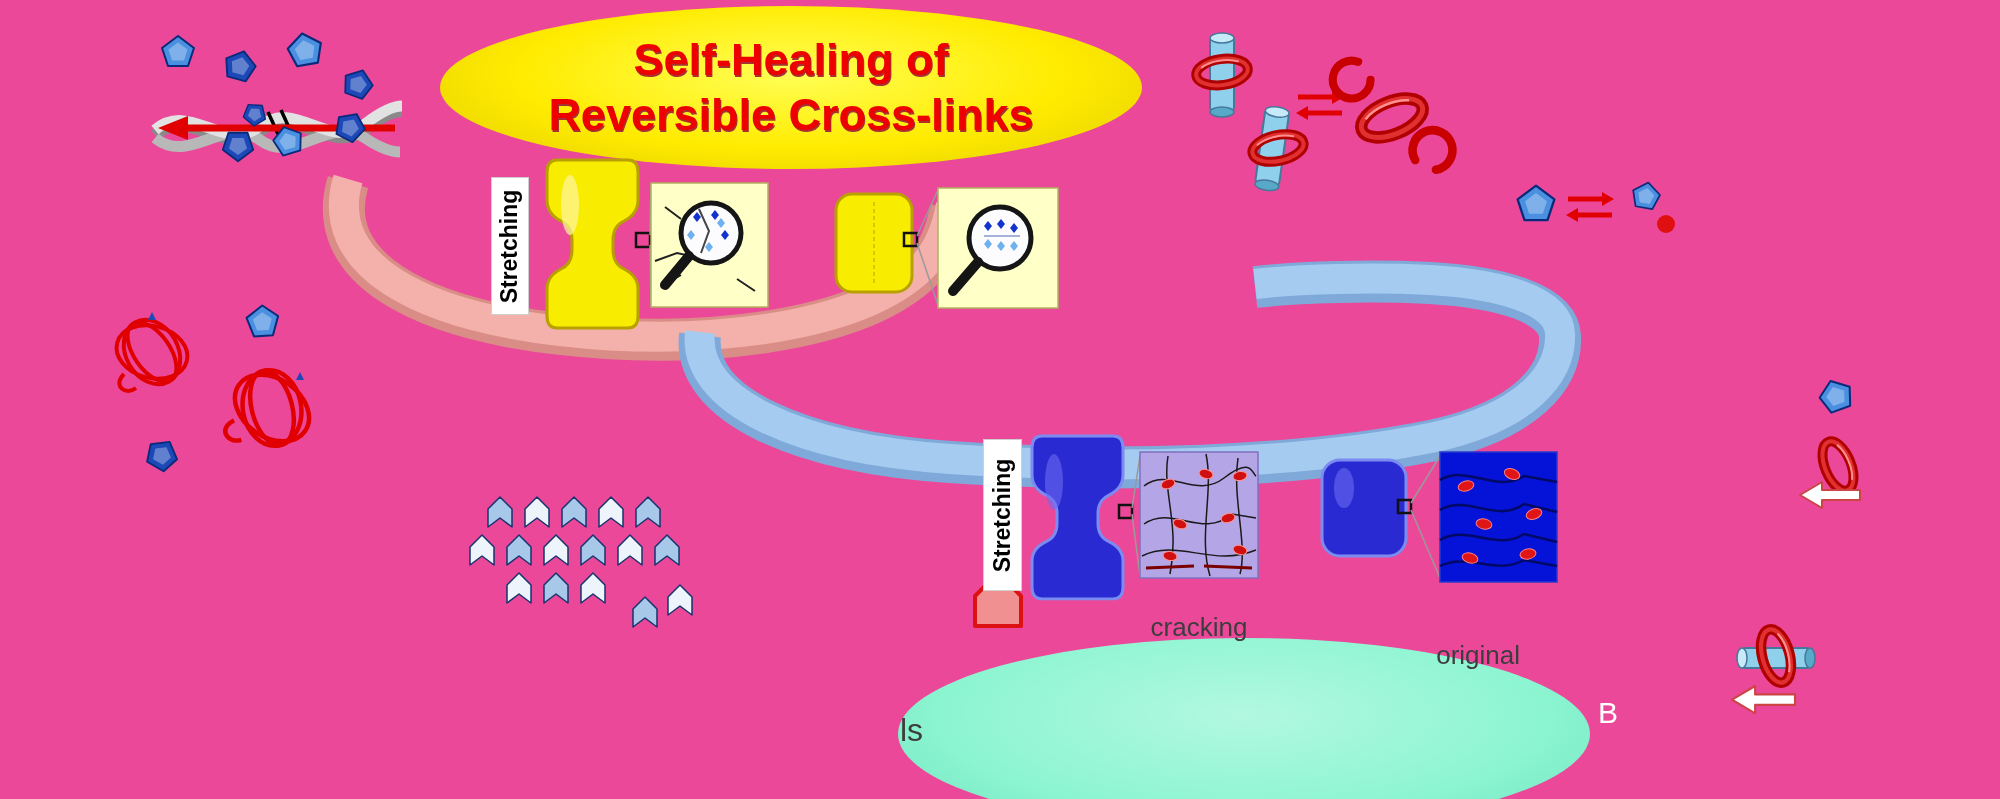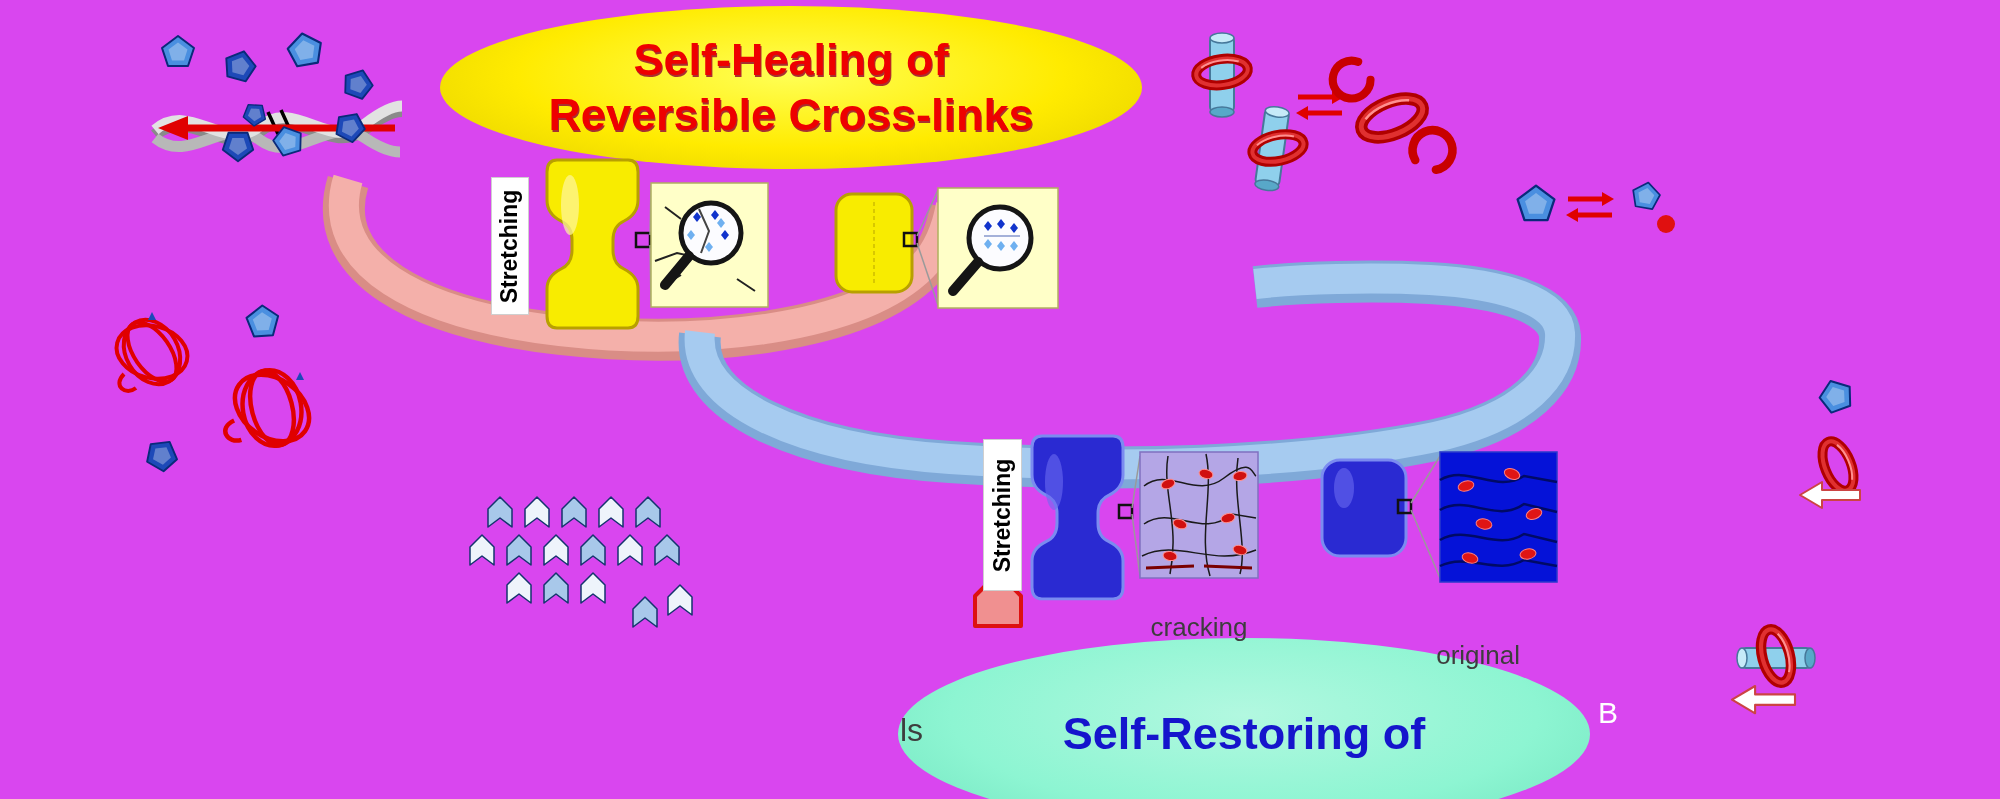--- a/index.html
+++ b/index.html
@@ -1,16 +1,16 @@
 <!DOCTYPE html>
 <html><head>
 <meta charset="utf-8">
 <style>
   html,body{margin:0;padding:0;background:#000;}
-  .canvas{position:relative;width:2000px;height:799px;background:#d946ef;overflow:hidden;
+  .canvas{position:relative;width:2000px;height:799px;background:#ec4899;overflow:hidden;
           font-family:"Liberation Sans", sans-serif;}
   .scene{position:absolute;left:0;top:0;width:2000px;height:799px;}
   .banner{position:absolute;border-radius:50%;display:flex;flex-direction:column;align-items:center;
           justify-content:center;text-align:center;font-weight:bold;z-index:1;}
   .banner-top{left:440px;top:6px;width:702px;height:163px;
       background:radial-gradient(ellipse at 50% 42%, #ffff55 0%, #ffeb00 55%, #e0cc00 100%);
       color:#ee0000;font-size:45px;line-height:1.22;text-shadow:1px 2px 0 #a83030;}
   .banner-bottom{left:898px;top:638px;width:692px;height:192px;
       background:radial-gradient(ellipse at 50% 40%, #b2f8e0 0%, #8df5d2 60%, #6fe3bd 100%);
       color:#1515cc;font-size:45px;line-height:1.22;}
@@ -29,21 +29,20 @@
 </head>
 <body>
 
 <div class="canvas">
 
   <div class="banner banner-top">
     <div>Self-Healing of</div>
     <div>Reversible Cross-links</div>
   </div>
   <div class="banner banner-bottom">
-    <div>Self-Restoring of</div>
   </div>
 
   <svg class="scene" viewBox="0 0 2000 799">
     <defs>
       <path id="dogbone" d="M12 2 H83 Q93 2 93 14 V42 Q93 56 79 63 Q68 68 68 82 V92 Q68 106 79 111 Q93 118 93 131 V158 Q93 170 83 170 H12 Q2 170 2 158 V131 Q2 118 16 111 Q27 106 27 92 V82 Q27 68 16 63 Q2 56 2 42 V14 Q2 2 12 2 Z"></path>
       <g id="pentagon">
         <polygon points="0,-16 16,-4 10,14 -10,14 -16,-4" fill="currentColor" stroke="#0a2a7a" stroke-width="2" stroke-linejoin="round"></polygon>
         <polygon points="0,-9.5 9.5,-2.5 6,8.5 -6,8.5 -9.5,-2.5" fill="#ffffff" opacity="0.3"></polygon>
       </g>
       <polygon id="chevron" points="0,-15 12,-3 12,15 0,6 -12,15 -12,-3" stroke="#15356e" stroke-width="1.5" stroke-linejoin="round"></polygon>

